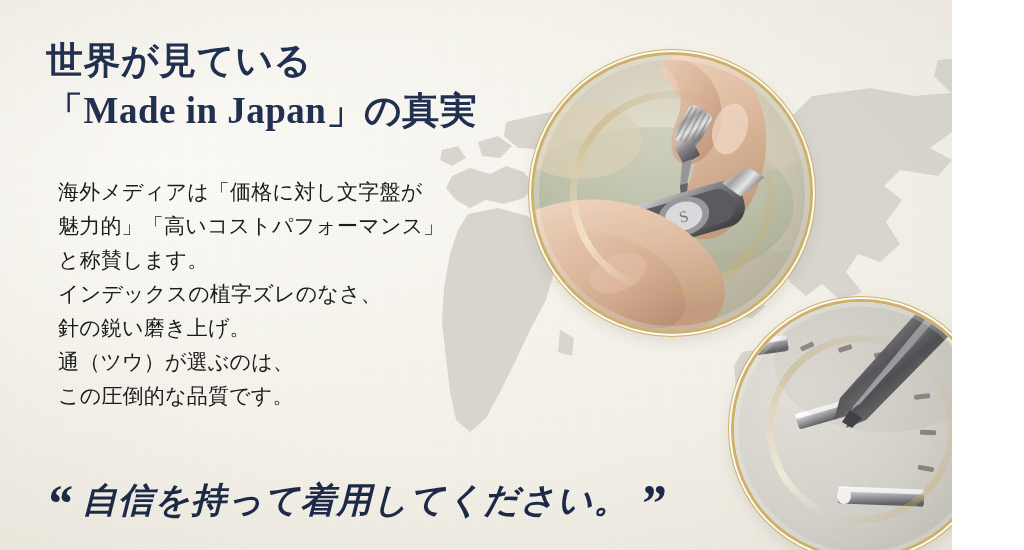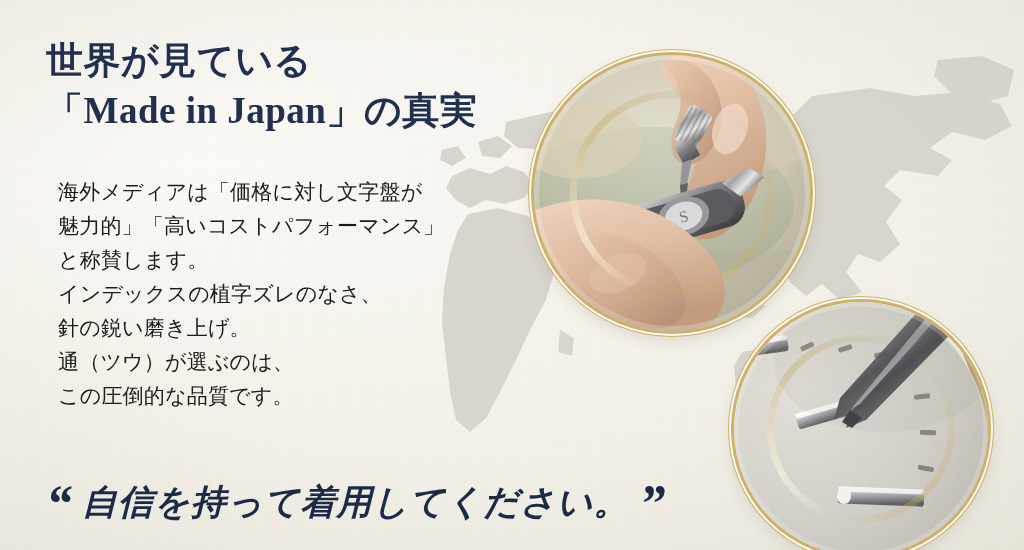--- a/index.html
+++ b/index.html
@@ -3,21 +3,21 @@
 <meta charset="utf-8">
 <title>Made in Japan</title>
 <style>
   html, body {
     margin: 0;
     padding: 0;
     background: #ffffff;
   }
   #stage {
     position: relative;
-    width: 1024px;
+    width: 952px;
     height: 550px;
     overflow: hidden;
     background: #fdba74;
     font-family: "Liberation Sans", "DejaVu Sans", sans-serif;
   }
 
   
   .paper-bg {
     position: absolute;
     inset: 0;
@@ -90,21 +90,21 @@
   .quote-mark {
     font-family: "Liberation Serif", "DejaVu Serif", serif;
     font-size: 52px;
     font-weight: 700;
     font-style: italic;
     line-height: .9;
     transform: translateY(4px);
   }
   .quote-mark.close { transform: translateY(4px); }
   .quote-text {
-    font-family: Liberation Serif, serif;
+    font-family: Liberation Mono, monospace;
     font-weight: 700;
     font-style: italic;
     font-size: 35px;
     line-height: 1.15;
     letter-spacing: 1px;
     white-space: nowrap;
     transform: translateY(6px);
   }
 
   

